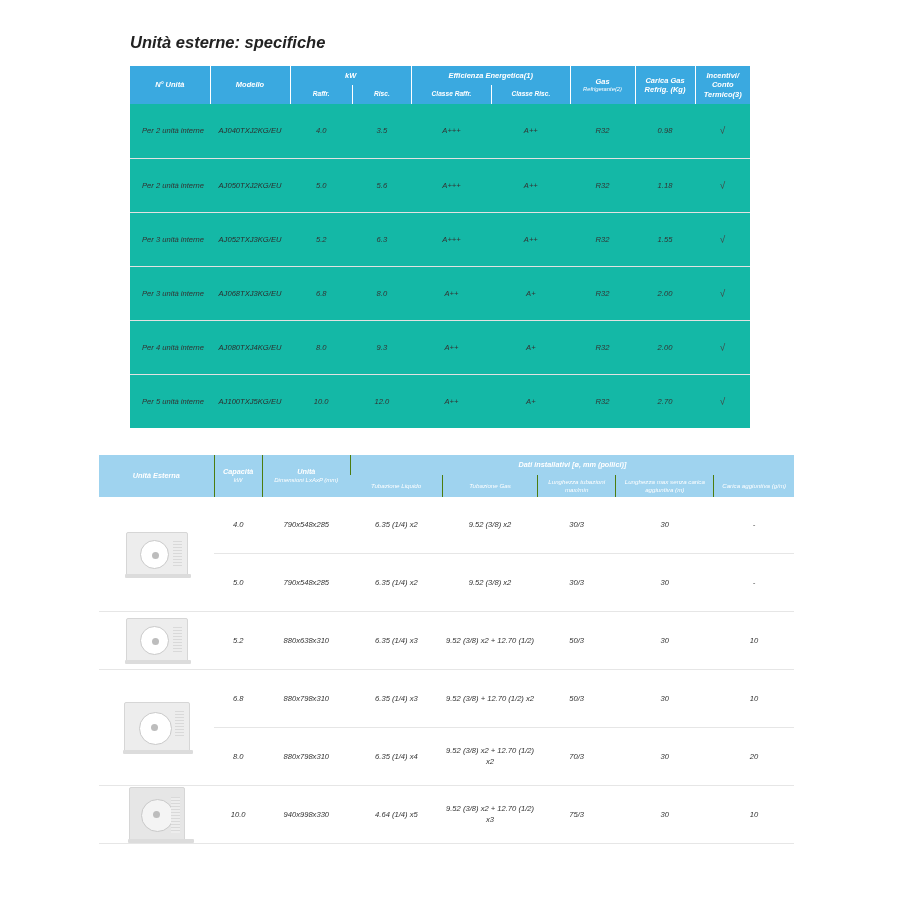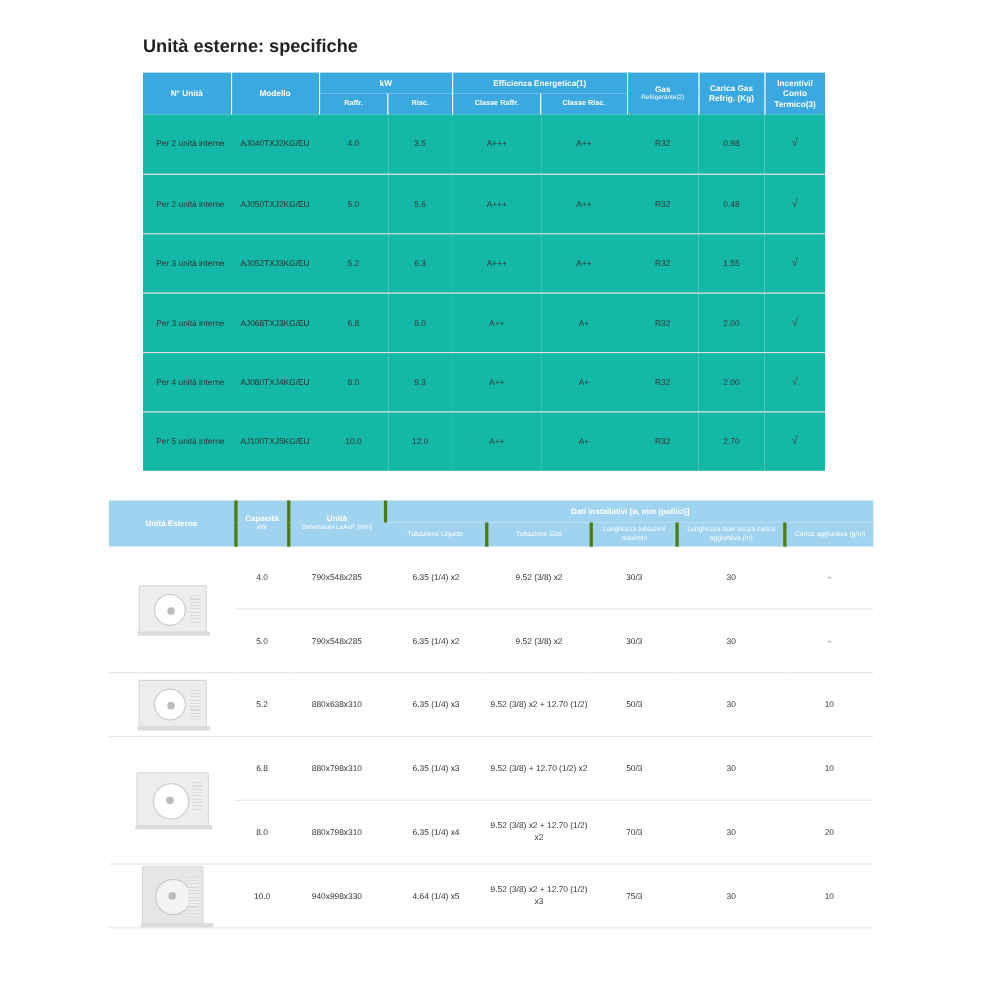--- a/index.html
+++ b/index.html
@@ -3,21 +3,21 @@
 <meta charset="utf-8">
 <style>
   * { box-sizing: border-box; }
   html, body {
     margin: 0; padding: 0;
     width: 900px; height: 900px;
     background: #ffffff;
     font-family: "Liberation Sans", sans-serif;
     color: #222;
   }
-  .page { width: 900px; height: 900px; position: relative; overflow: hidden; }
+  .page { width: 900px; height: 900px; position: relative; overflow: hidden; font-style: italic; }
 
   
   .sec1 { position: absolute; left: 0; top: 0; width: 900px; }
   .sec1 .title {
     font-size: 16.5px; font-weight: bold; color: #222;
     margin-left: 130px; margin-top: 33px;
   }
   .tbl1 {
     margin-left: 130px; margin-top: 14px;
     width: 620px; border-collapse: collapse;
@@ -49,21 +49,21 @@
     font-size: 16.5px; font-weight: bold; color: #222;
     margin-left: 99px; margin-top: 12px;
   }
   .tbl2 {
     margin-left: 99px; margin-top: 15px;
     width: 695px; border-collapse: collapse;
   }
   .tbl2 thead th {
     background: #9fd3ef; color: #ffffff; font-weight: bold;
     font-size: 7.3px; text-align: center; padding: 0; line-height: 1.3;
-    border-left: 3px solid #4d7c0f;
+    border-left: 1px solid #4d7c0f;
   }
   .tbl2 thead th:first-child { border-left: none; }
   .tbl2 thead .h-top { height: 20px; vertical-align: middle; }
   .tbl2 thead .h-sub { height: 22px; vertical-align: middle; font-size: 6.2px; font-weight: normal; }
   .tbl2 thead .small { display: block; font-size: 6px; font-weight: normal; }
   .tbl2 tbody td {
     text-align: center; font-size: 7.6px; color: #333;
     vertical-align: middle; border-bottom: 1px solid #e6e6e6;
     background: #ffffff; line-height: 1.45;
   }
@@ -141,21 +141,21 @@
           <td class="check">√</td>
         </tr>
         <tr>
           <td class="first">Per 2 unità interne</td>
           <td class="model">AJ050TXJ2KG/EU</td>
           <td>5.0</td>
           <td>5.6</td>
           <td>A+++</td>
           <td>A++</td>
           <td>R32</td>
-          <td>0.48</td>
+          <td>1.18</td>
           <td class="check">√</td>
         </tr>
         <tr>
           <td class="first">Per 3 unità interne</td>
           <td class="model">AJ052TXJ3KG/EU</td>
           <td>5.2</td>
           <td>6.3</td>
           <td>A+++</td>
           <td>A++</td>
           <td>R32</td>

